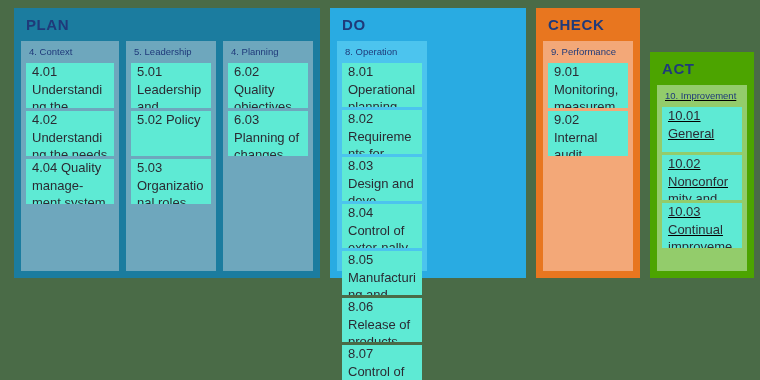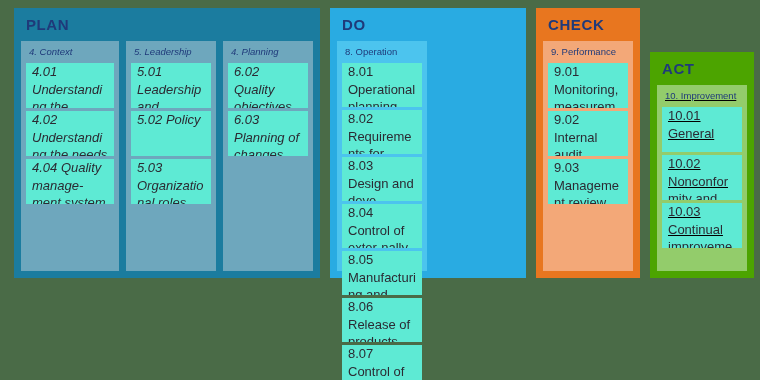--- a/index.html
+++ b/index.html
@@ -85,21 +85,21 @@
     padding: 0 6px 4px 6px;
     font-size: 13px;
     line-height: 1.33;
     color: #2b2b33;
     overflow: hidden;
     word-wrap: break-word;
   }
 
   
   .panel.plan { background: #1b7c9f; width: 306px; }
-  .panel.plan .column { background: #6ea7bd; font-style: italic; }
+  .panel.plan .column { background: #6ea7bd; }
   .panel.plan .column.c1 { width: 98px; }
   .panel.plan .column.c2 { width: 90px; }
   .panel.plan .column.c3 { width: 90px; }
   .panel.plan .card { height: 45px; }
 
   
   .panel.do { background: #29abe2; width: 206px; }
   .panel.do .column { background: #4cc4ee; }
   .panel.do .column.c1 { width: 88px; }
   .panel.do .column.c2 { width: 90px; }
@@ -165,21 +165,20 @@
       </div>
     </div>
     <div class="panel check">
       <div class="panel-title">CHECK</div>
       <div class="columns">
         <div class="column c1">
           <div class="column-title">9. Performance</div>
           <div class="cards">
             <div class="card">9.01 Monitoring, measurement, analysis and evaluation</div>
             <div class="card">9.02 Internal audit</div>
-            <div class="card">9.03 Management review</div>
           </div>
         </div>
       </div>
     </div>
     <div class="panel act">
       <div class="panel-title">ACT</div>
       <div class="columns">
         <div class="column c1">
           <div class="column-title">10. Improvement</div>
           <div class="cards">

